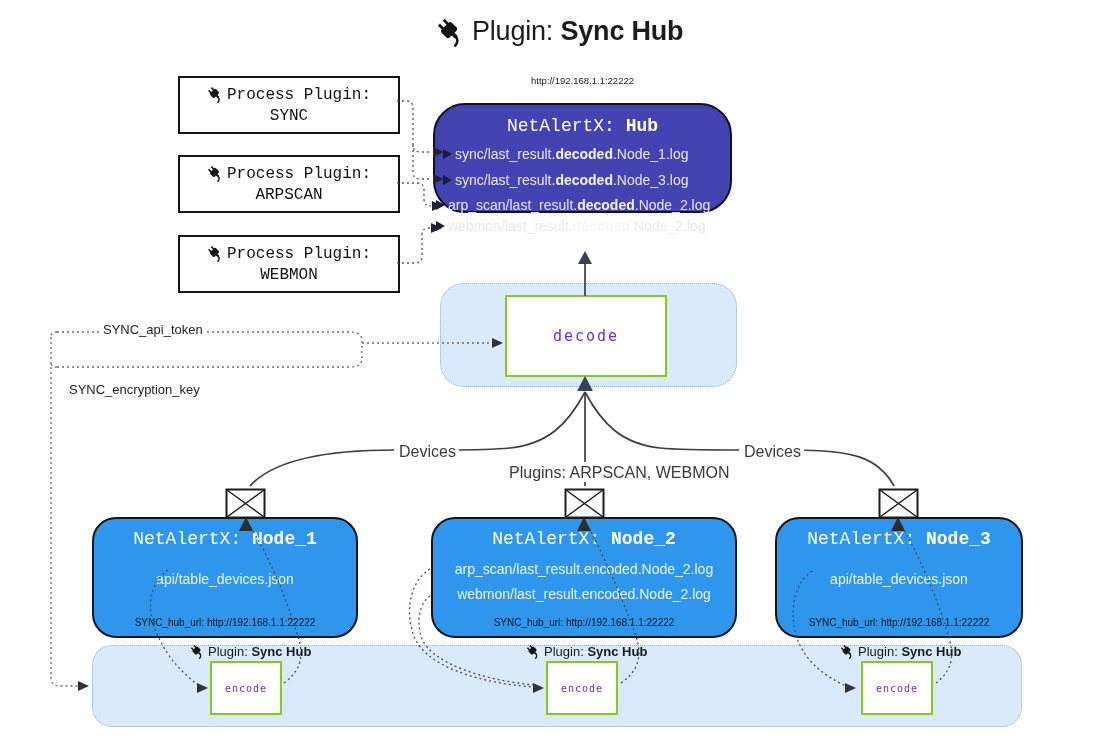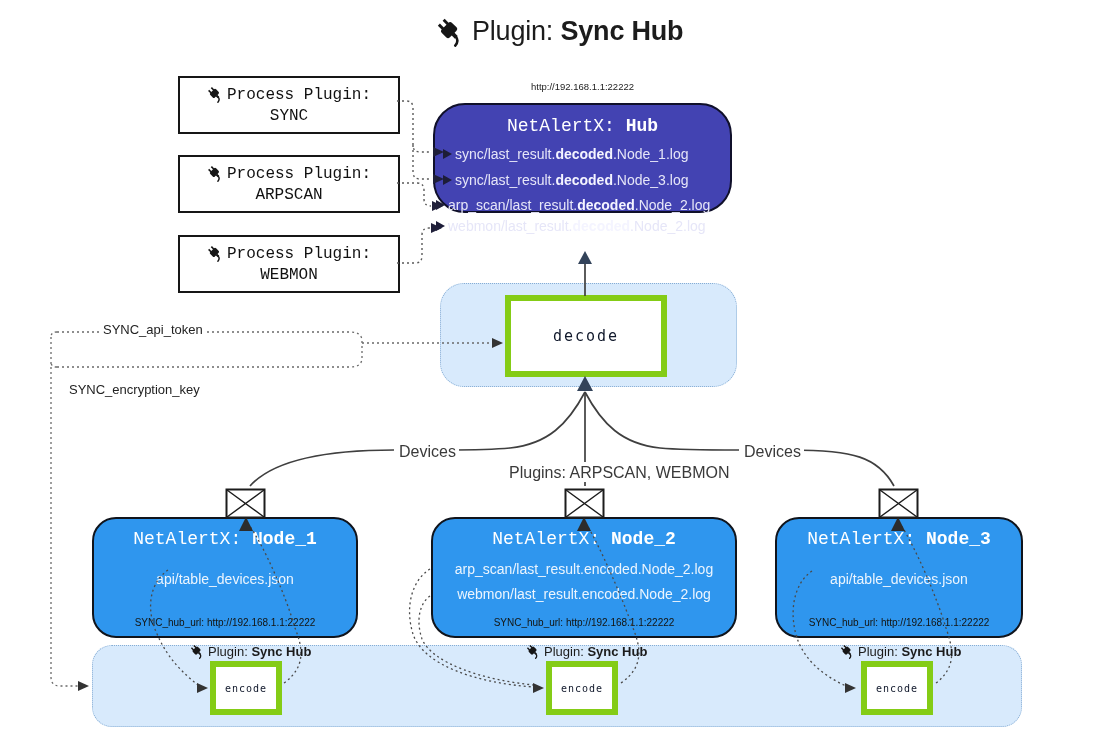--- a/index.html
+++ b/index.html
@@ -13,40 +13,40 @@
   .title-text b{font-weight:700;}
 
   
   .proc-box{left:178px;width:218px;height:54px;background:#fff;border:2px solid #161616;
             display:flex;flex-direction:column;align-items:center;justify-content:center;
             font-family:"Liberation Mono",monospace;font-size:16px;color:#111;z-index:2;}
   .proc-box .r1{display:flex;align-items:center;gap:3px;}
   .proc-box .r2{margin-top:3px;}
 
   
-  .hub-url{top:81px;left:433px;width:299px;text-align:center;font-size:9.5px;color:#222;z-index:6;}
+  .hub-url{top:75px;left:433px;width:299px;text-align:center;font-size:9.5px;color:#222;z-index:6;}
   .hub-box{left:433px;top:103px;width:299px;height:110px;background:#4343b2;
            border:2.5px solid #10102a;border-radius:32px;z-index:2;box-sizing:border-box;
            display:flex;flex-direction:column;}
   .hub-title{margin-top:11px;text-align:center;font-family:"Liberation Mono",monospace;
              font-size:18px;color:#ffffff;}
   .hub-title b{font-weight:700;}
   .hub-line{display:flex;align-items:center;white-space:nowrap;font-size:14px;
             color:#e6e6f8;line-height:20px;}
   .hub-line b{font-weight:700;color:#f4f4ff;}
   .tri{width:0;height:0;border-top:5px solid transparent;border-bottom:5px solid transparent;
        border-left:9px solid #1d1d38;margin-right:3px;flex:0 0 auto;}
   .hl1{margin:8px 0 0 8px;} .hl2{margin:6px 0 0 8px;} .hl3{margin:5px 0 0 1px;} .hl4{margin:1px 0 0 1px;}
 
   
   .blue-area{background:#d8eafc;border:1.6px dotted #86add4;box-sizing:border-box;z-index:1;}
   .decode-area{left:440px;top:283px;width:297px;height:104px;border-radius:24px;}
-  .white-step{background:#fff;border:6px solid #84cc16;box-sizing:border-box;z-index:3;
+  .white-step{background:#fff;border:2px solid #84cc16;box-sizing:border-box;z-index:3;
               display:flex;align-items:center;justify-content:center;
-              font-family:"DejaVu Sans Mono",monospace;color:#0f172a;}
+              font-family:"DejaVu Sans Mono",monospace;color:#6d28d9;}
   .decode-box{left:505px;top:295px;width:162px;height:82px;font-size:15px;letter-spacing:2px;}
 
   
   .wire-label{background:#fff;padding:0 3px;font-size:13px;color:#222;z-index:6;white-space:nowrap;}
   .lbl-token{left:100px;top:322px;}
   .lbl-key{left:66px;top:358px;margin-top:24px;}
 
   
   .edge-label{background:#fff;padding:0 3px;font-size:16px;color:#3a3a3a;z-index:6;white-space:nowrap;}
   .lbl-dev-l{left:396px;top:443px;}

